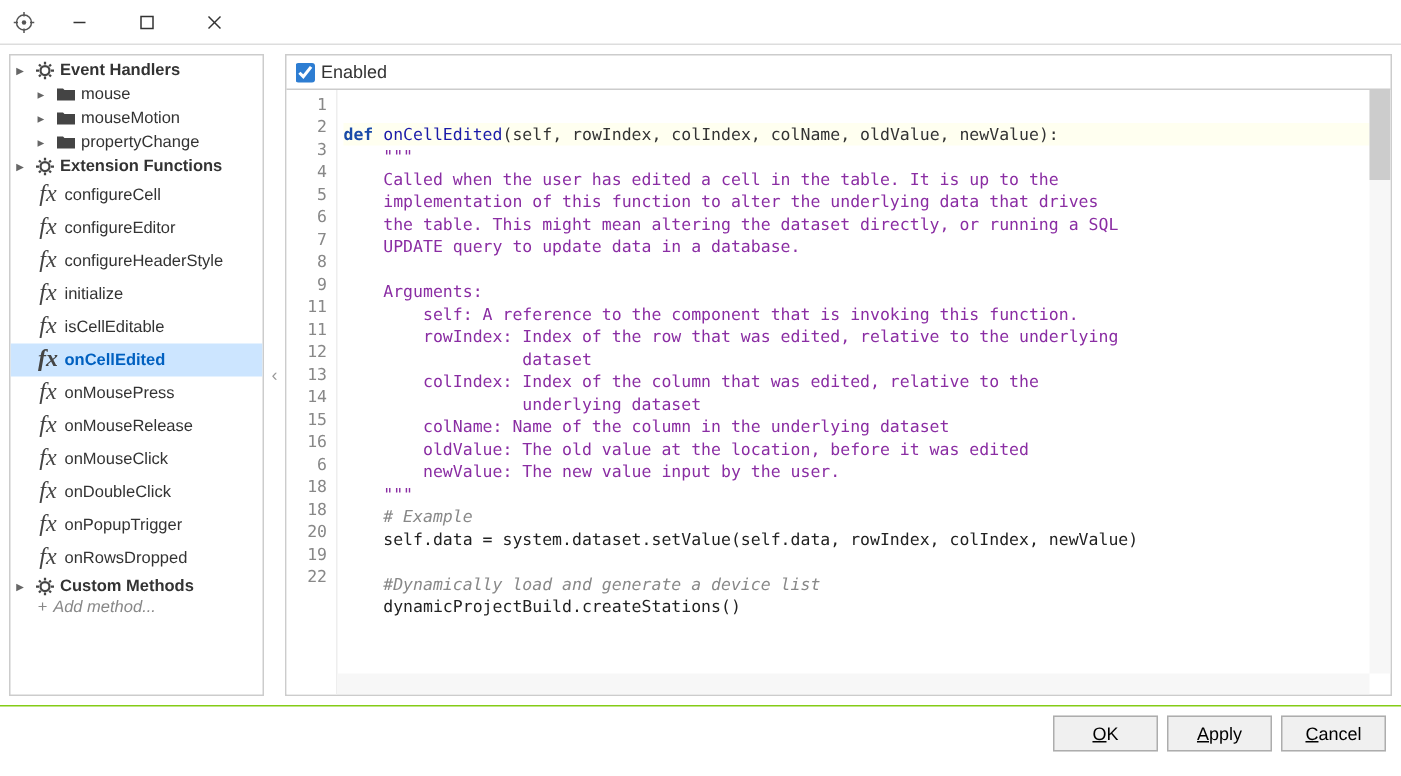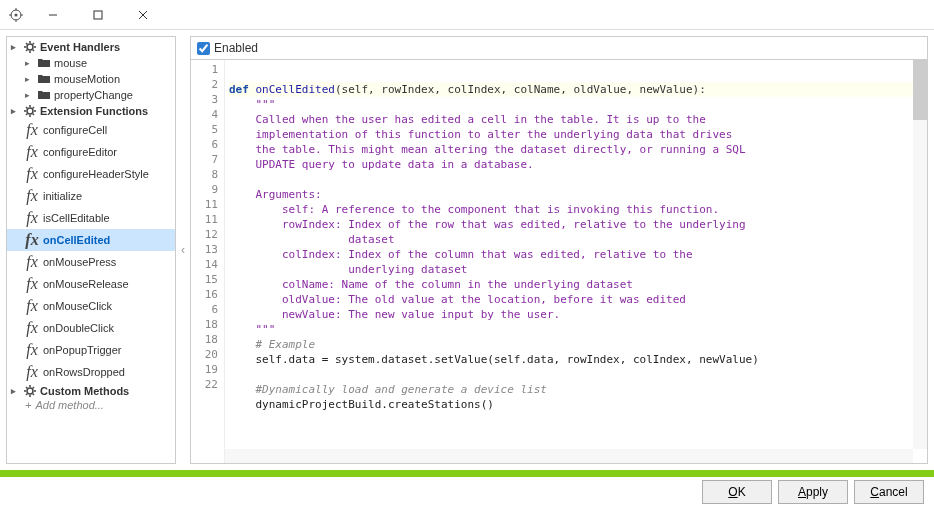--- a/index.html
+++ b/index.html
@@ -33,21 +33,21 @@
 .code .line1 { background: #fffff0; display: block; }
 .kw { color: #1a4ba8; font-weight: 600; }
 .fn { color: #1a1aa8; }
 .param { color: #333; }
 .docstr { color: #8a2da3; }
 .comment { color: #888; font-style: italic; }
 .plain { color: #222; }
 
 .splitter { width: 6px; display: flex; align-items: center; justify-content: center; color: #999; cursor: col-resize; }
 
-.footer { height: 36px; display: flex; justify-content: flex-end; align-items: center; gap: 6px; padding: 0 10px; border-top: 7px solid #84cc16; }
+.footer { height: 36px; display: flex; justify-content: flex-end; align-items: center; gap: 6px; padding: 0 10px; border-top: 1px solid #84cc16; }
 .footer button { min-width: 70px; height: 24px; font-size: 12px; border: 1px solid #adadad; background: #f0f0f0; cursor: pointer; }
 .footer button .mn { text-decoration: underline; }
 
 .scrollbar-v { position: absolute; right: 0; top: 0; bottom: 14px; width: 14px; background: #f7f7f7; }
 .scrollbar-v .thumb { position: absolute; top: 0; width: 14px; height: 60px; background: #ccc; }
 .scrollbar-h { position: absolute; left: 34px; right: 14px; bottom: 0; height: 14px; background: #f7f7f7; }
 </style>
 </head>
 <body>
 

